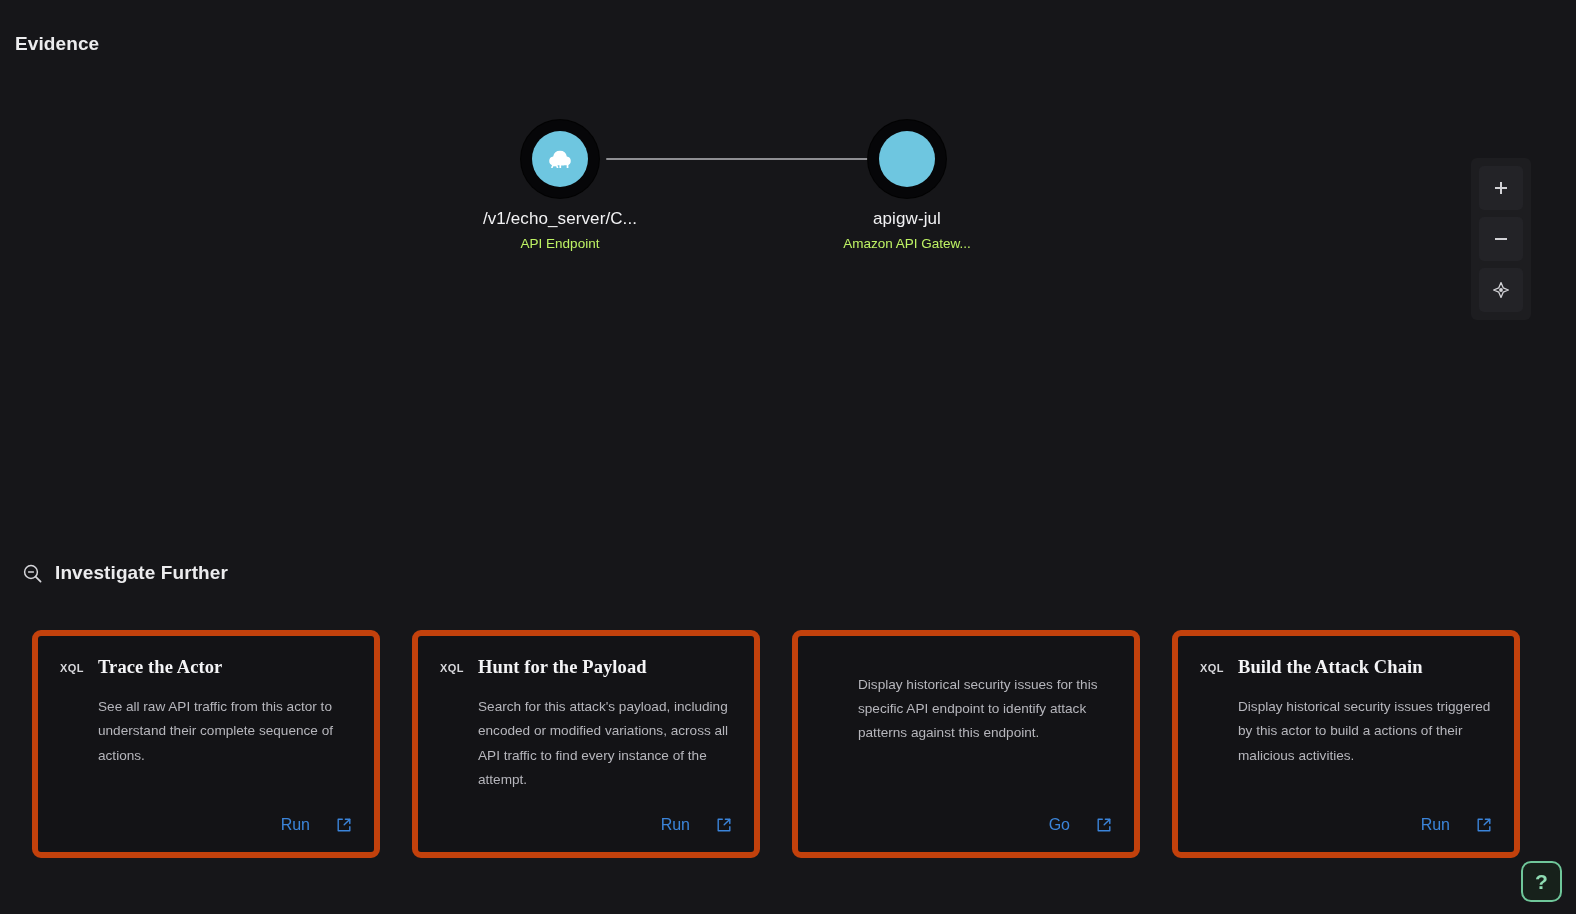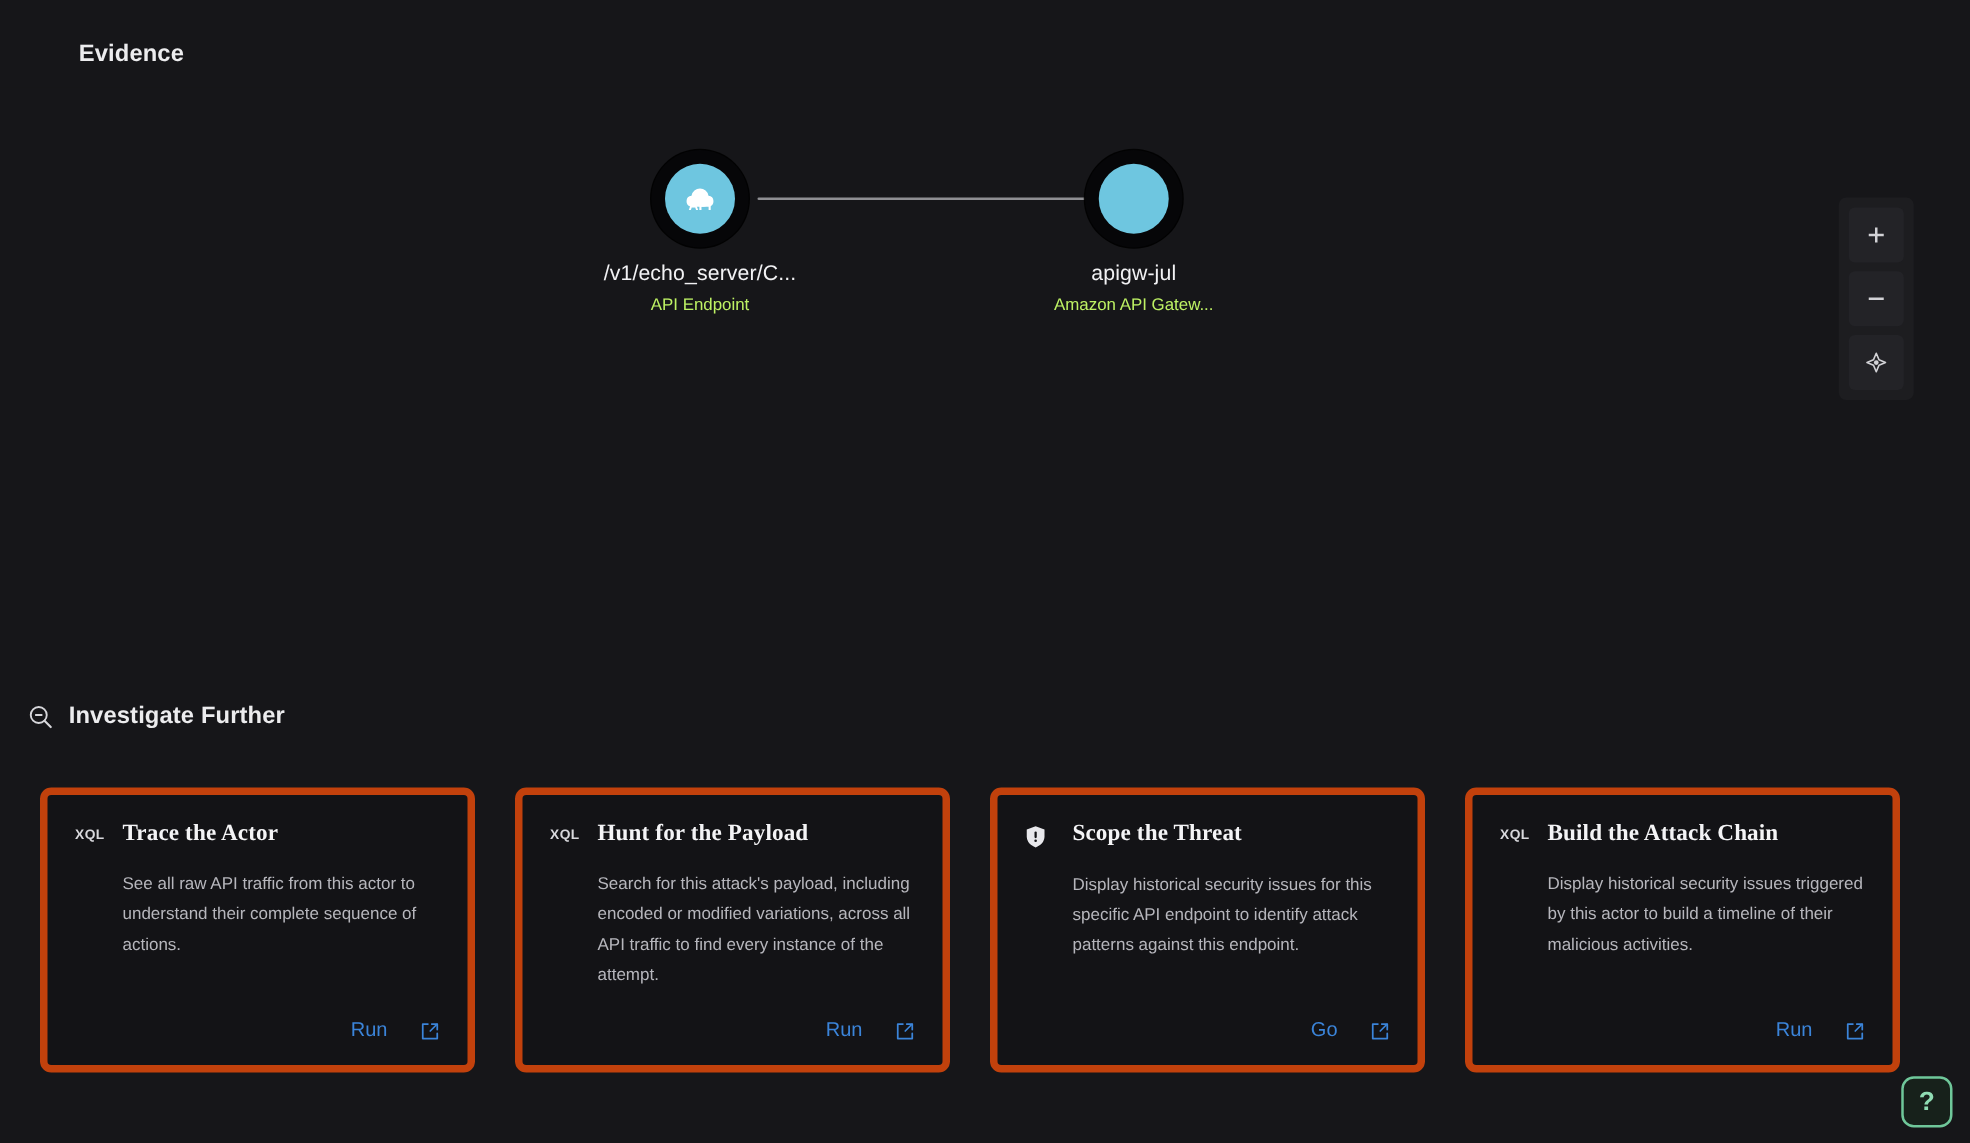--- a/index.html
+++ b/index.html
@@ -20,21 +20,20 @@
 
   
   #evidence-title {
     position: absolute;
     left: 15px;
     top: 33px;
     font-size: 19px;
     font-weight: 700;
     letter-spacing: .1px;
     color: #ececee;
-    margin-left: 48px;
   }
 
   
   #graph-canvas {
     position: absolute;
     left: 0;
     top: 70px;
     width: 1576px;
     height: 470px;
     background: #161619;
@@ -329,47 +328,37 @@
       <span class="action-label">Run</span>
       <svg width="16" height="16" viewBox="0 0 16 16">
         <path d="M6.3 2.2 H2.2 V13.8 H13.8 V9.7" fill="none" stroke="#3b84d9" stroke-width="1.4" stroke-linecap="round" stroke-linejoin="round"></path>
         <path d="M9.4 2.2 H13.8 V6.6" fill="none" stroke="#3b84d9" stroke-width="1.4" stroke-linecap="round" stroke-linejoin="round"></path>
         <line x1="8.2" y1="7.8" x2="13.6" y2="2.4" stroke="#3b84d9" stroke-width="1.4" stroke-linecap="round"></line>
       </svg>
     </div>
   </div>
 
   <div class="action-card">
-    <div class="card-head">
-      <span class="card-icon-wrap">
-        <svg width="17" height="19" viewBox="0 0 17 19">
-          <path d="M8.5 1 L15.6 3.6 V9 c0 4.4 -3 7.3 -7.1 8.9 C4.4 16.3 1.4 13.4 1.4 9 V3.6 Z" fill="#e8e8ec"></path>
-          <rect x="7.6" y="5.1" width="1.8" height="5.4" rx=".9" fill="#131316"></rect>
-          <circle cx="8.5" cy="12.6" r="1.05" fill="#131316"></circle>
-        </svg>
-      </span>
-      <span class="card-title">Scope the Threat</span>
-    </div>
     <div class="card-desc">Display historical security issues for this specific API endpoint to identify attack patterns against this endpoint.</div>
     <div class="card-action">
       <span class="action-label">Go</span>
       <svg width="16" height="16" viewBox="0 0 16 16">
         <path d="M6.3 2.2 H2.2 V13.8 H13.8 V9.7" fill="none" stroke="#3b84d9" stroke-width="1.4" stroke-linecap="round" stroke-linejoin="round"></path>
         <path d="M9.4 2.2 H13.8 V6.6" fill="none" stroke="#3b84d9" stroke-width="1.4" stroke-linecap="round" stroke-linejoin="round"></path>
         <line x1="8.2" y1="7.8" x2="13.6" y2="2.4" stroke="#3b84d9" stroke-width="1.4" stroke-linecap="round"></line>
       </svg>
     </div>
   </div>
 
   <div class="action-card">
     <div class="card-head">
       <span class="card-badge">XQL</span>
       <span class="card-title">Build the Attack Chain</span>
     </div>
-    <div class="card-desc">Display historical security issues triggered by this actor to build a timeline of their malicious activities.</div>
+    <div class="card-desc">Display historical security issues triggered by this actor to build a actions of their malicious activities.</div>
     <div class="card-action">
       <span class="action-label">Run</span>
       <svg width="16" height="16" viewBox="0 0 16 16">
         <path d="M6.3 2.2 H2.2 V13.8 H13.8 V9.7" fill="none" stroke="#3b84d9" stroke-width="1.4" stroke-linecap="round" stroke-linejoin="round"></path>
         <path d="M9.4 2.2 H13.8 V6.6" fill="none" stroke="#3b84d9" stroke-width="1.4" stroke-linecap="round" stroke-linejoin="round"></path>
         <line x1="8.2" y1="7.8" x2="13.6" y2="2.4" stroke="#3b84d9" stroke-width="1.4" stroke-linecap="round"></line>
       </svg>
     </div>
   </div>
 

